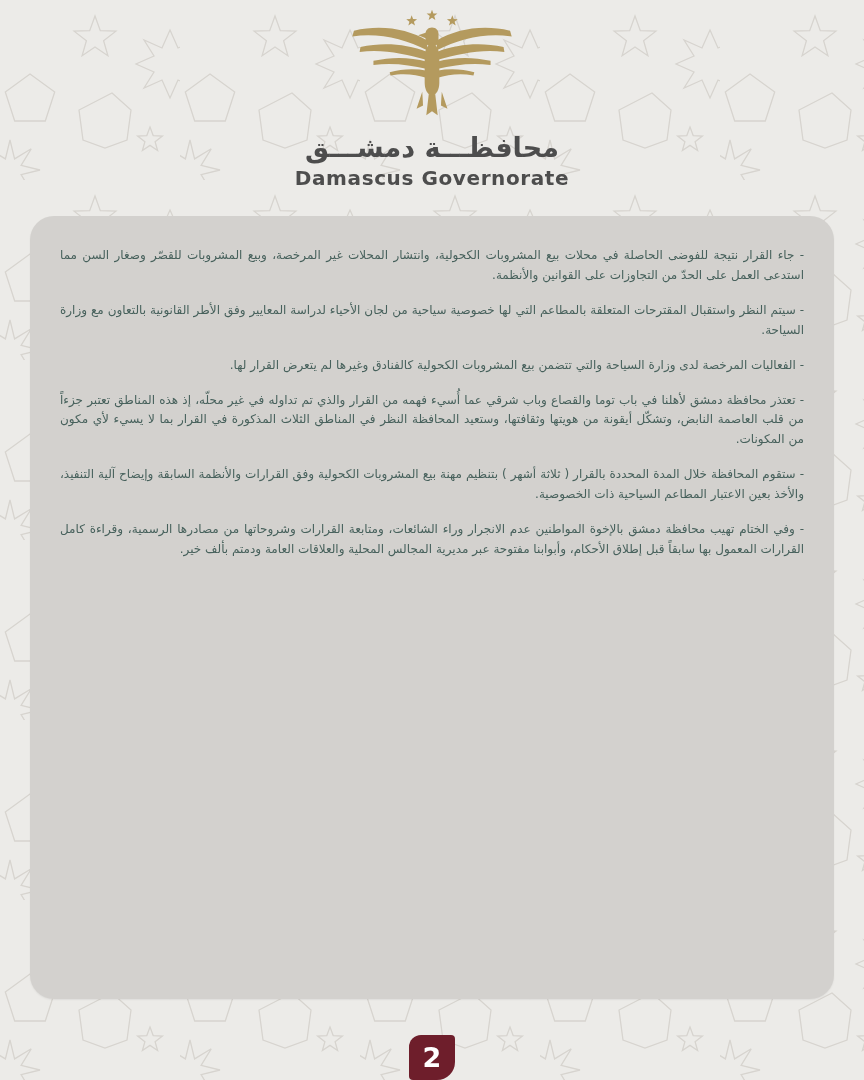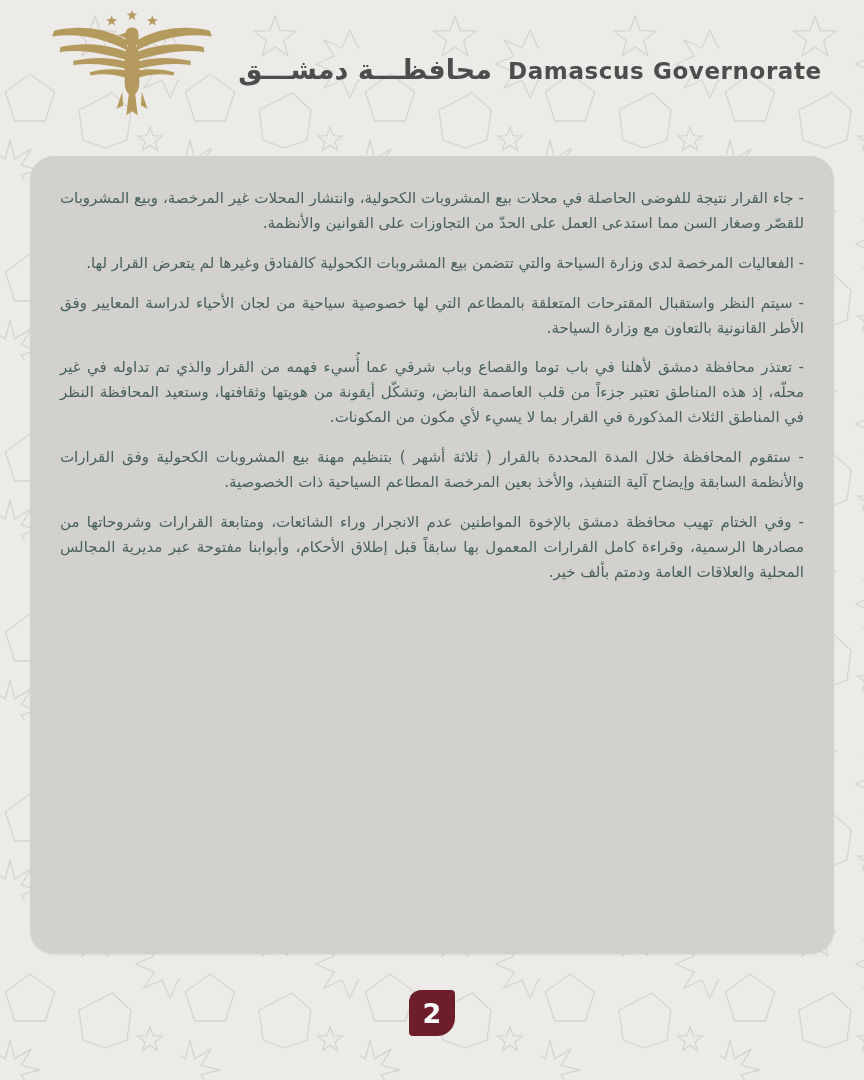--- a/index.html
+++ b/index.html
@@ -6,48 +6,48 @@
   body{
     width:864px;height:1080px;overflow:hidden;
     font-family:"DejaVu Sans","Liberation Sans",sans-serif;
     background:#ecebe8;
   }
   .page{position:relative;width:864px;height:1080px;overflow:hidden;}
   .bg-pattern{position:absolute;inset:0;z-index:0;}
   .content{position:relative;z-index:1;width:100%;height:100%;display:flex;flex-direction:column;align-items:center;}
 
   
-  .header{display:flex;flex-direction:row;align-items:center;margin-top:8px;gap:16px;}
+  .header{display:flex;flex-direction:column;align-items:center;margin-top:8px;}
   .logo-svg{display:block;}
   .title-ar{
     direction:rtl;
     font-size:27px;font-weight:bold;color:#4d4d4d;
     letter-spacing:1px;line-height:1.15;margin-top:2px;
   }
   .title-en{
-    font-size:23px;font-weight:bold;color:#4d4d4d;
+    font-size:20px;font-weight:bold;color:#4d4d4d;
     letter-spacing:.6px;margin-top:3px;
   }
 
   
   .panel{
     box-sizing:border-box;
     width:804px;height:798px;
     margin-top:26px;
     background:#d3d1ce;
     border-radius:24px;
     padding:30px 30px 24px 30px;
     overflow:hidden;
     box-shadow:0 1px 2px rgba(0,0,0,.06);
   }
   .panel-text{
     direction:rtl;
     text-align:justify;
     color:#47615c;
-    font-size:15px;
+    font-size:12px;
     line-height:1.66;
     font-weight:500;
   }
   .panel-text p{margin:0 0 15px 0;}
   .panel-text p:last-child{margin-bottom:16px;}
 
   
   .page-badge{
     margin-top:36px;
     width:46px;height:46px;
@@ -114,24 +114,24 @@
           <polygon points="122,103 129,124 121,120"></polygon>
         </g>
       </svg>
       <div class="title-ar">محافظـــة دمشـــق</div>
       <div class="title-en">Damascus Governorate</div>
     </div>
 
     <div class="panel">
       <div class="panel-text">
         <p>- جاء القرار نتيجة للفوضى الحاصلة في محلات بيع المشروبات الكحولية، وانتشار المحلات غير المرخصة، وبيع المشروبات للقصّر وصغار السن مما استدعى العمل على الحدّ من التجاوزات على القوانين والأنظمة.</p>
+        <p>- سيتم النظر واستقبال المقترحات المتعلقة بالمطاعم التي لها خصوصية سياحية من لجان الأحياء لدراسة المعايير وفق الأطر القانونية بالتعاون مع وزارة السياحة.</p>
         <p>- الفعاليات المرخصة لدى وزارة السياحة والتي تتضمن بيع المشروبات الكحولية كالفنادق وغيرها لم يتعرض القرار لها.</p>
-        <p>- سيتم النظر واستقبال المقترحات المتعلقة بالمطاعم التي لها خصوصية سياحية من لجان الأحياء لدراسة المعايير وفق الأطر القانونية بالتعاون مع وزارة السياحة.</p>
         <p>- تعتذر محافظة دمشق لأهلنا في باب توما والقصاع وباب شرقي عما أُسيء فهمه من القرار والذي تم تداوله في غير محلّه، إذ هذه المناطق تعتبر جزءاً من قلب العاصمة النابض، وتشكّل أيقونة من هويتها وثقافتها، وستعيد المحافظة النظر في المناطق الثلاث المذكورة في القرار بما لا يسيء لأي مكون من المكونات.</p>
-        <p>- ستقوم المحافظة خلال المدة المحددة بالقرار ( ثلاثة أشهر ) بتنظيم مهنة بيع المشروبات الكحولية وفق القرارات والأنظمة السابقة وإيضاح آلية التنفيذ، والأخذ بعين المرخصة المطاعم السياحية ذات الخصوصية.</p>
+        <p>- ستقوم المحافظة خلال المدة المحددة بالقرار ( ثلاثة أشهر ) بتنظيم مهنة بيع المشروبات الكحولية وفق القرارات والأنظمة السابقة وإيضاح آلية التنفيذ، والأخذ بعين الاعتبار المطاعم السياحية ذات الخصوصية.</p>
         <p>- وفي الختام تهيب محافظة دمشق بالإخوة المواطنين عدم الانجرار وراء الشائعات، ومتابعة القرارات وشروحاتها من مصادرها الرسمية، وقراءة كامل القرارات المعمول بها سابقاً قبل إطلاق الأحكام، وأبوابنا مفتوحة عبر مديرية المجالس المحلية والعلاقات العامة ودمتم بألف خير.</p>
       </div>
     </div>
 
     <div class="page-badge">2</div>
 
   </div>
 </div>
 
 </body></html>

